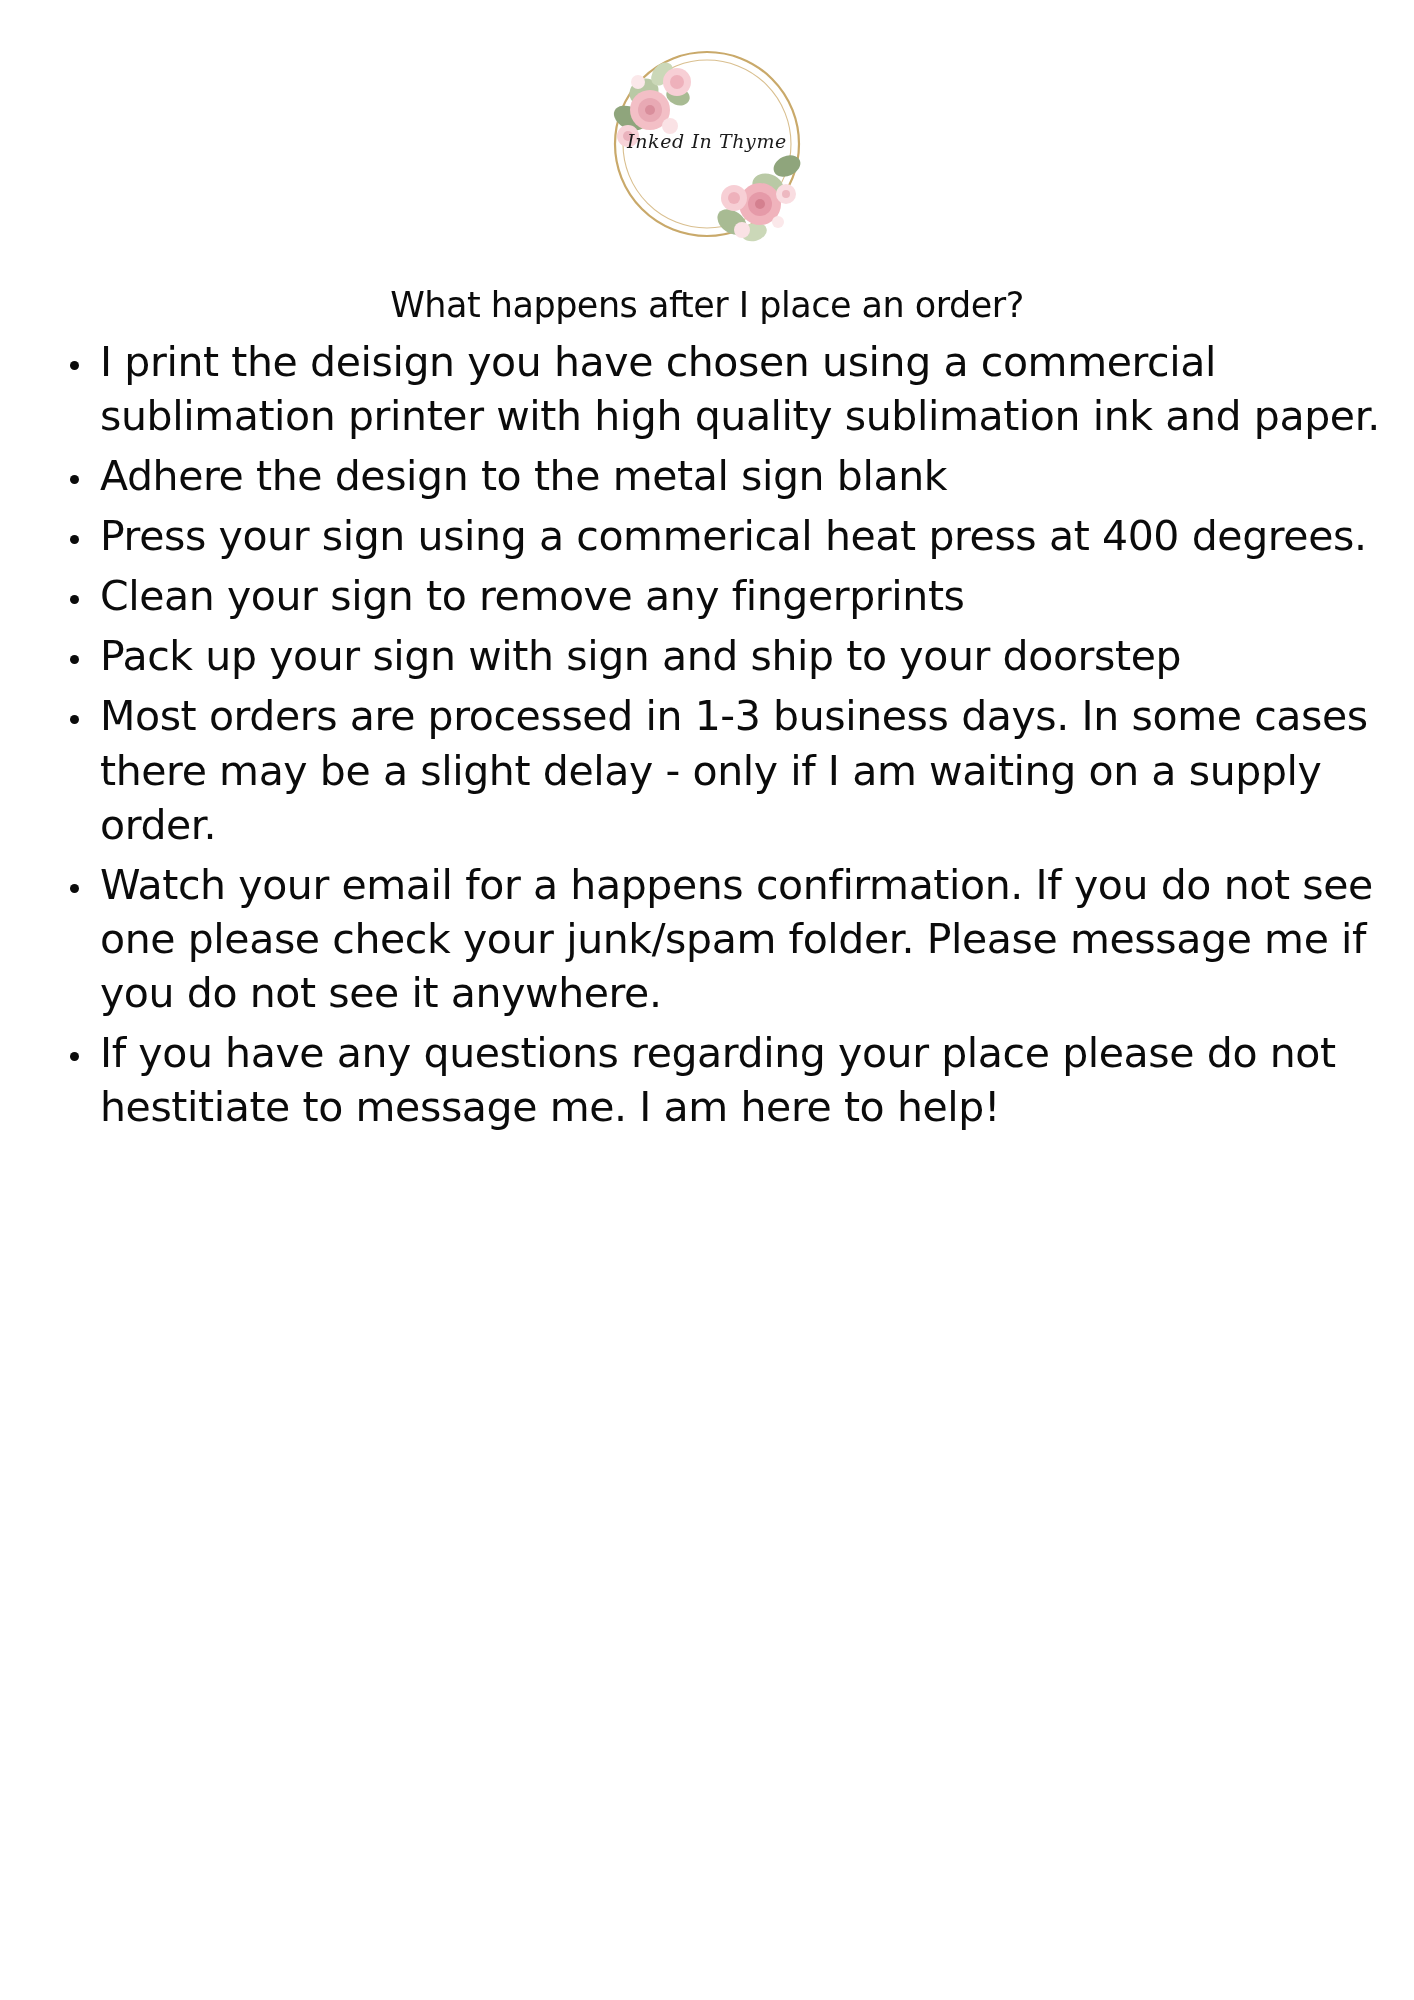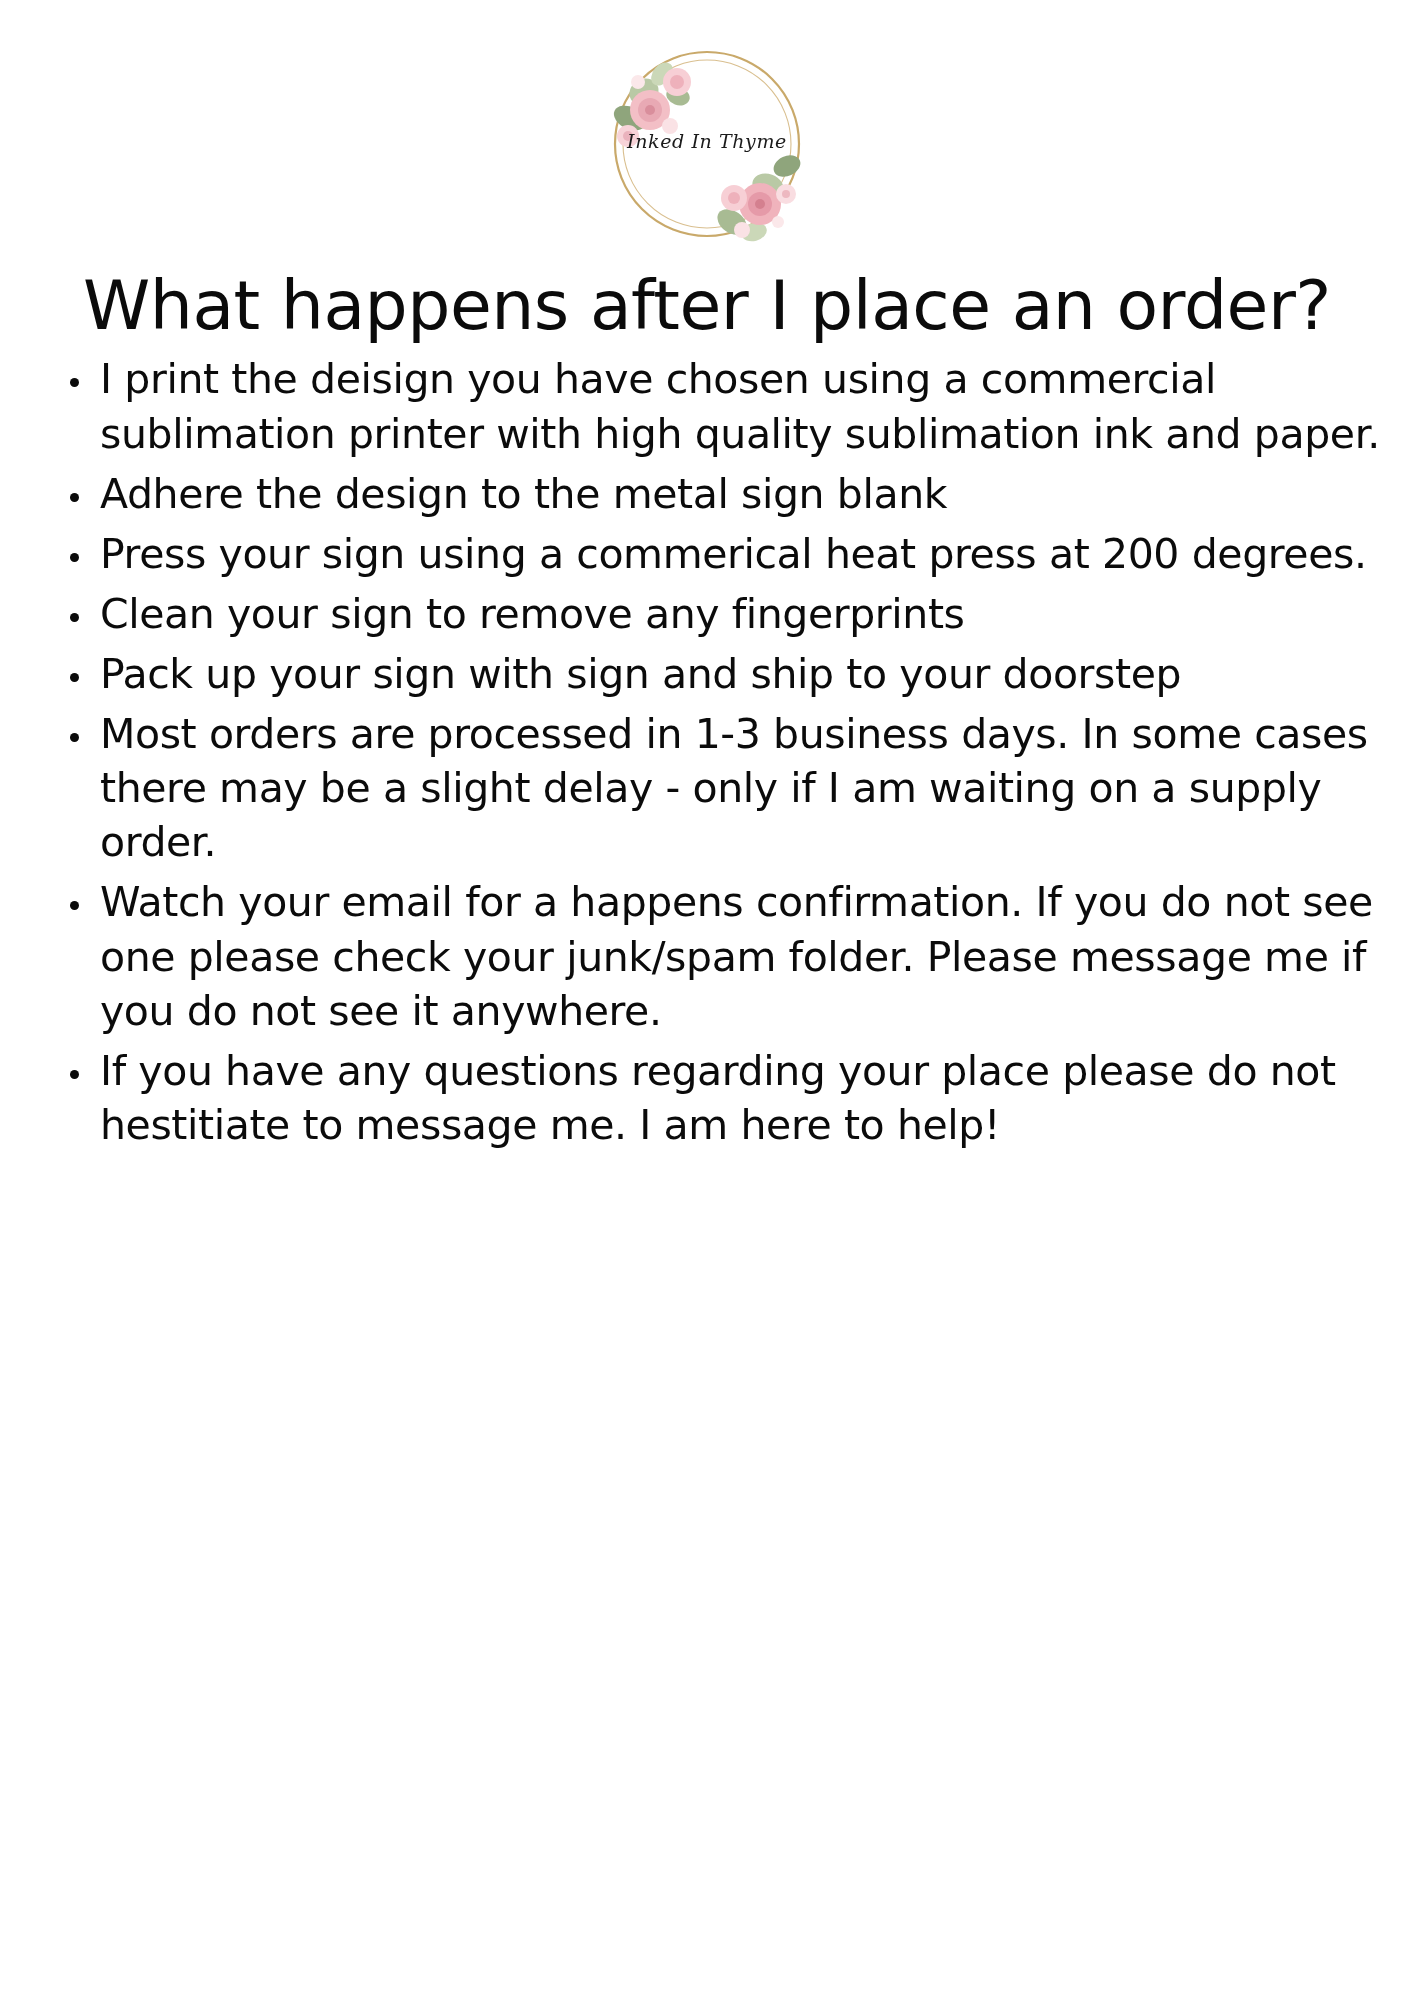--- a/index.html
+++ b/index.html
@@ -51,24 +51,24 @@
     font-style: italic;
     font-size: 19px;
     letter-spacing: 0.6px;
     color: #1b1b1b;
   }
 
   
   .title {
     text-align: center;
     font-family: "DejaVu Sans", sans-serif;
-    font-size: 68px;
+    font-size: 35px;
     font-weight: 400;
     line-height: 1.08;
-    margin: 13px 0 10px 0;
+    margin: 31px 0 10px 0;
     letter-spacing: -0.5px;
     color: #0b0b0b;
   }
 
   
   ul.steps {
     list-style: none;
     margin: 0;
     padding: 0 6px 0 16px;
   }
@@ -139,21 +139,21 @@
       </svg>
       <div class="logo-text">Inked In Thyme</div>
     </div>
   </div>
 
   <h1 class="title">What happens after I place an order?</h1>
 
   <ul class="steps">
     <li>I print the deisign you have chosen using a commercial sublimation printer with high quality sublimation ink and paper.</li>
     <li>Adhere the design to the metal sign blank</li>
-    <li>Press your sign using a commerical heat press at 200 degrees.</li>
+    <li>Press your sign using a commerical heat press at 400 degrees.</li>
     <li>Clean your sign to remove any fingerprints</li>
     <li>Pack up your sign with sign and ship to your doorstep</li>
     <li>Most orders are processed in 1-3 business days. In some cases there may be a slight delay  - only if I am waiting on a supply order.</li>
     <li>Watch your email for a happens confirmation. If you do not see one please check your junk/spam folder. Please message me if you do not see it anywhere.</li>
     <li>If you have any questions regarding your place please do not hestitiate to message me. I am here to help!</li>
   </ul>
 
 </div>
 
 </body></html>

